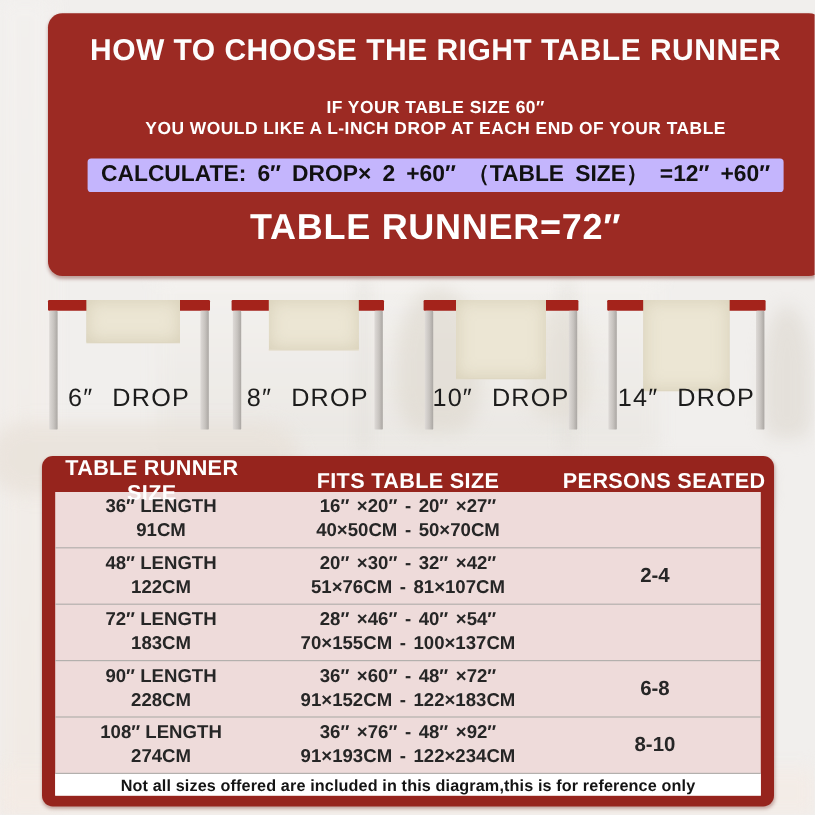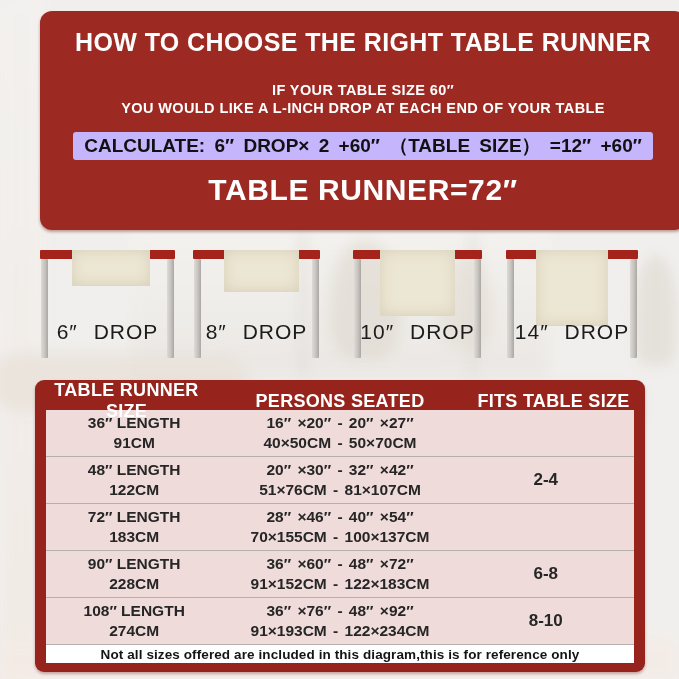--- a/index.html
+++ b/index.html
@@ -163,22 +163,22 @@
       <div class="leg leg-left"></div>
       <div class="leg leg-right"></div>
       <div class="runner"></div>
       <div class="drop-label">14″ DROP</div>
     </div>
   </div>
 
   <div class="size-table">
     <div class="thead">
       <span>TABLE RUNNER SIZE</span>
+      <span>FITS TABLE SIZE</span>
       <span>PERSONS SEATED</span>
-      <span>FITS TABLE SIZE</span>
     </div>
     <div class="tinner">
 
       <div class="trow">
         <div class="cell-size">
           <div>36″ LENGTH</div>
           <div>91CM</div>
         </div>
         <div class="cell-fits">
           <div>16″ ×20″ - 20″ ×27″</div>

